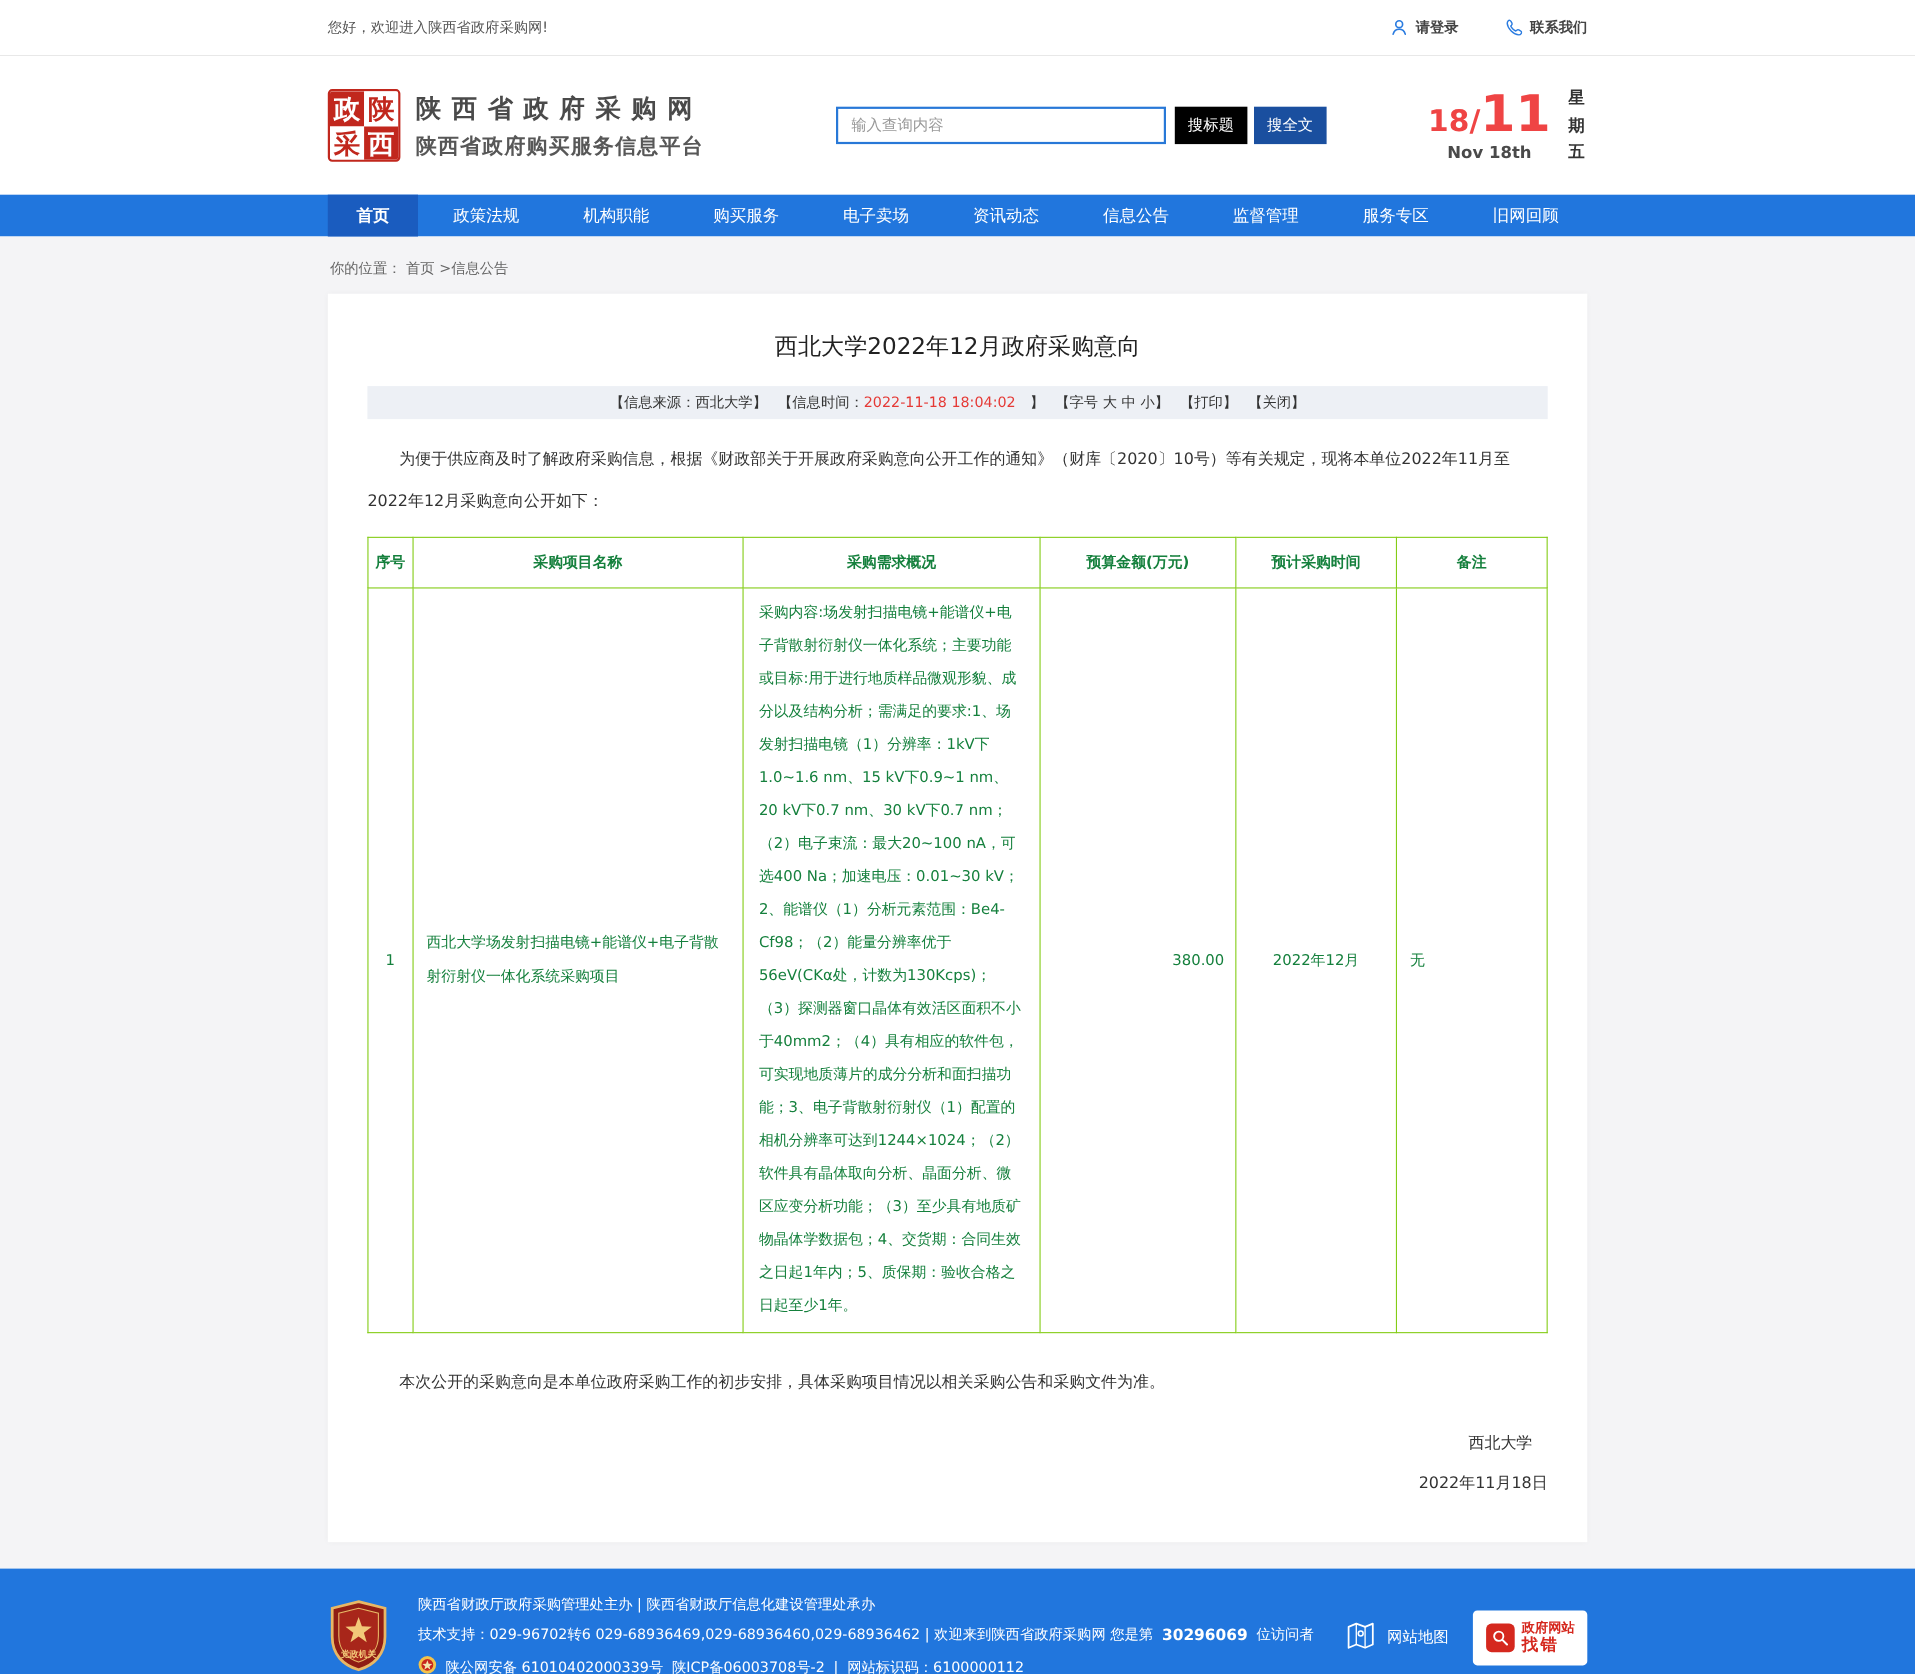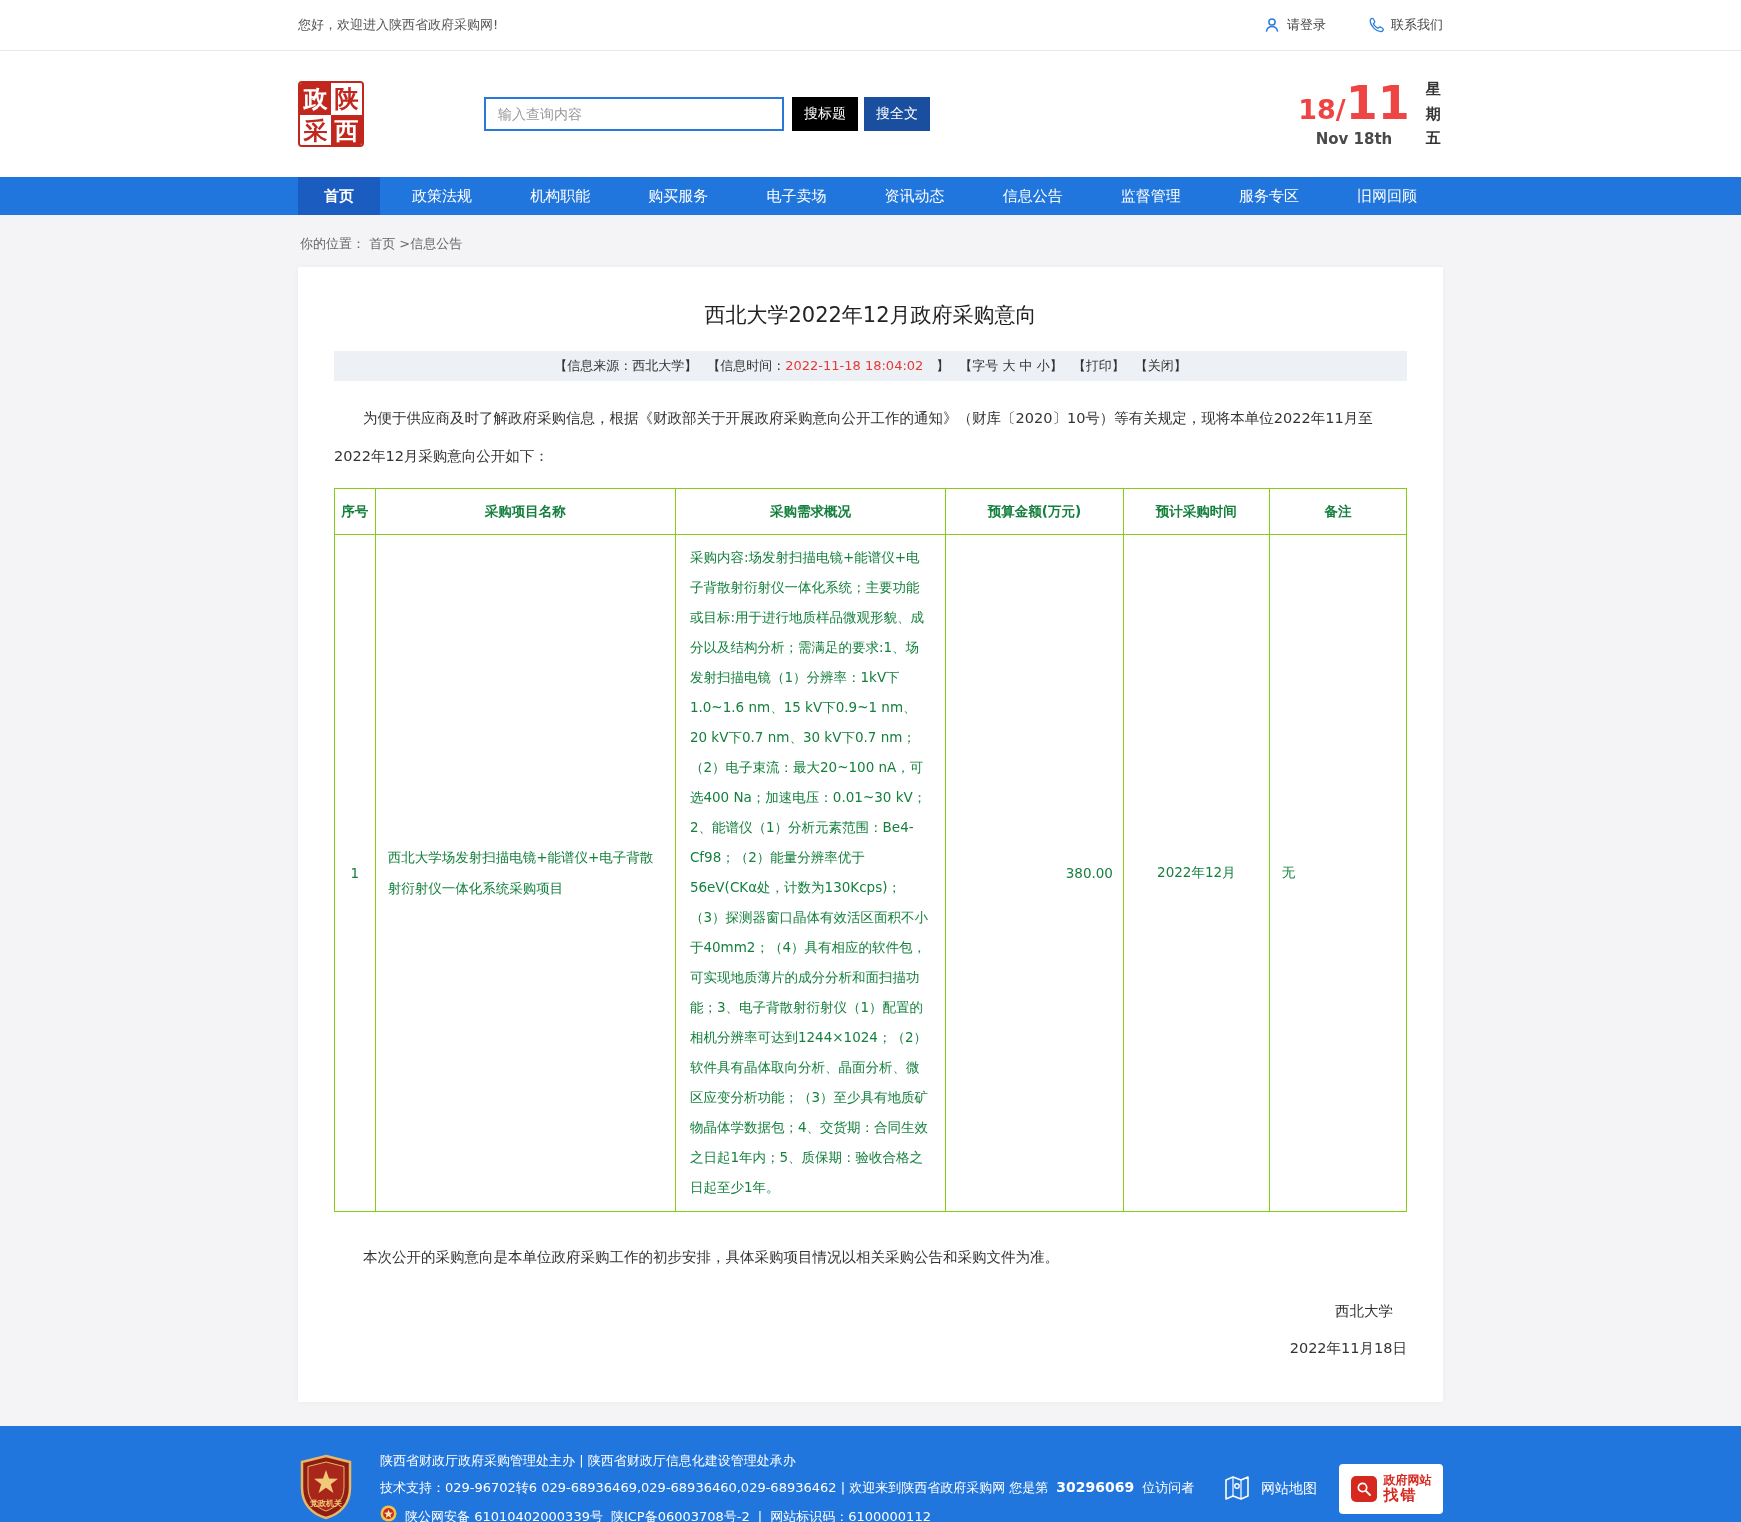--- a/index.html
+++ b/index.html
@@ -10,21 +10,21 @@
     color: #333;
     min-height: 1522px;
   }
   .container { width: 1145px; margin: 0 auto; position: relative; }
 
   
   .topbar { height: 51px; background: #fff; border-bottom: 1px solid #e8e8e8; }
   .topbar .container { display: flex; align-items: center; justify-content: space-between; height: 100%; }
   .topbar-welcome { font-size: 13px; color: #555; }
   .topbar-right { display: flex; align-items: center; gap: 42px; }
-  .topbar-link { display: flex; align-items: center; gap: 7px; font-size: 13px; color: #444; cursor: pointer; text-decoration: none; }
+  .topbar-link { display: flex; align-items: center; gap: 7px; font-size: 13px; color: #444; cursor: pointer; text-decoration: none; font-weight: bold; }
   .topbar-link svg { display: block; }
 
   
   .header { height: 126px; background: #fff; }
   .header .container { display: flex; align-items: center; height: 100%; }
   .logo-wrap { display: flex; align-items: center; gap: 14px; }
   .seal {
     width: 66px; height: 66px; border: 2px solid #c1271d; background: #fff;
     display: grid; grid-template-columns: 1fr 1fr; grid-template-rows: 1fr 1fr;
     border-radius: 4px; overflow: hidden; flex: 0 0 auto;
@@ -153,20 +153,24 @@
 </div>
 
 <div class="header">
   <div class="container">
     <div class="logo-wrap">
       <div class="seal">
         <span class="red-bg">政</span>
         <span class="white-bg">陕</span>
         <span class="white-bg">采</span>
         <span class="red-bg">西</span>
+      </div>
+      <div class="site-titles">
+        <div class="site-name">陕西省政府采购网</div>
+        <div class="site-sub">陕西省政府购买服务信息平台</div>
       </div>
     </div>
 
     <div class="search-zone">
       <input class="search-input" type="text" placeholder="输入查询内容" style="">
       <button class="btn-search btn-title-search">搜标题</button>
       <button class="btn-search btn-full-search">搜全文</button>
     </div>
 
     <div class="date-zone">

